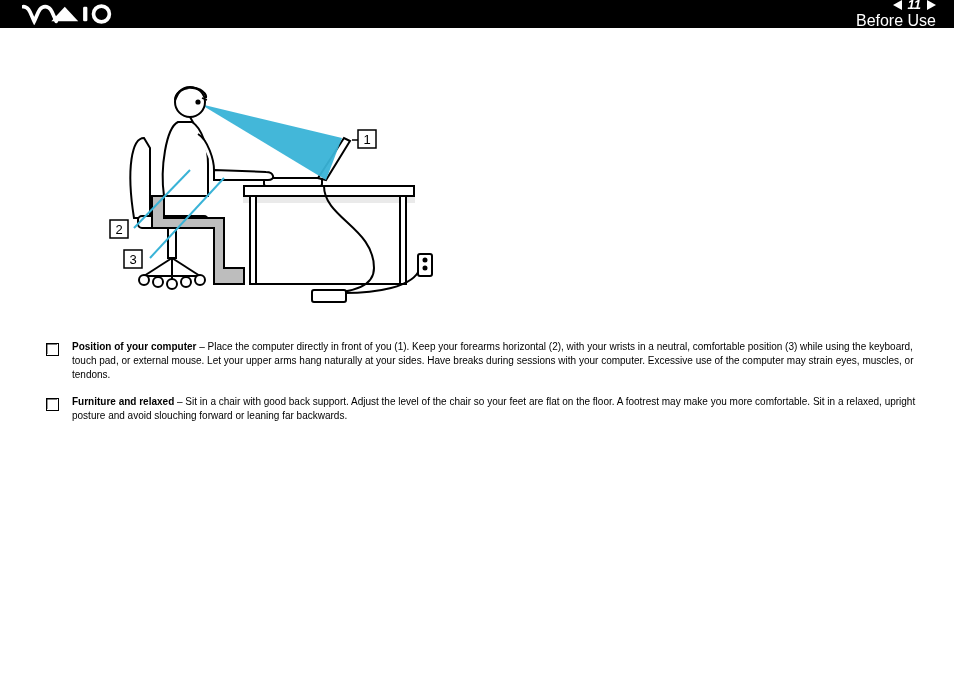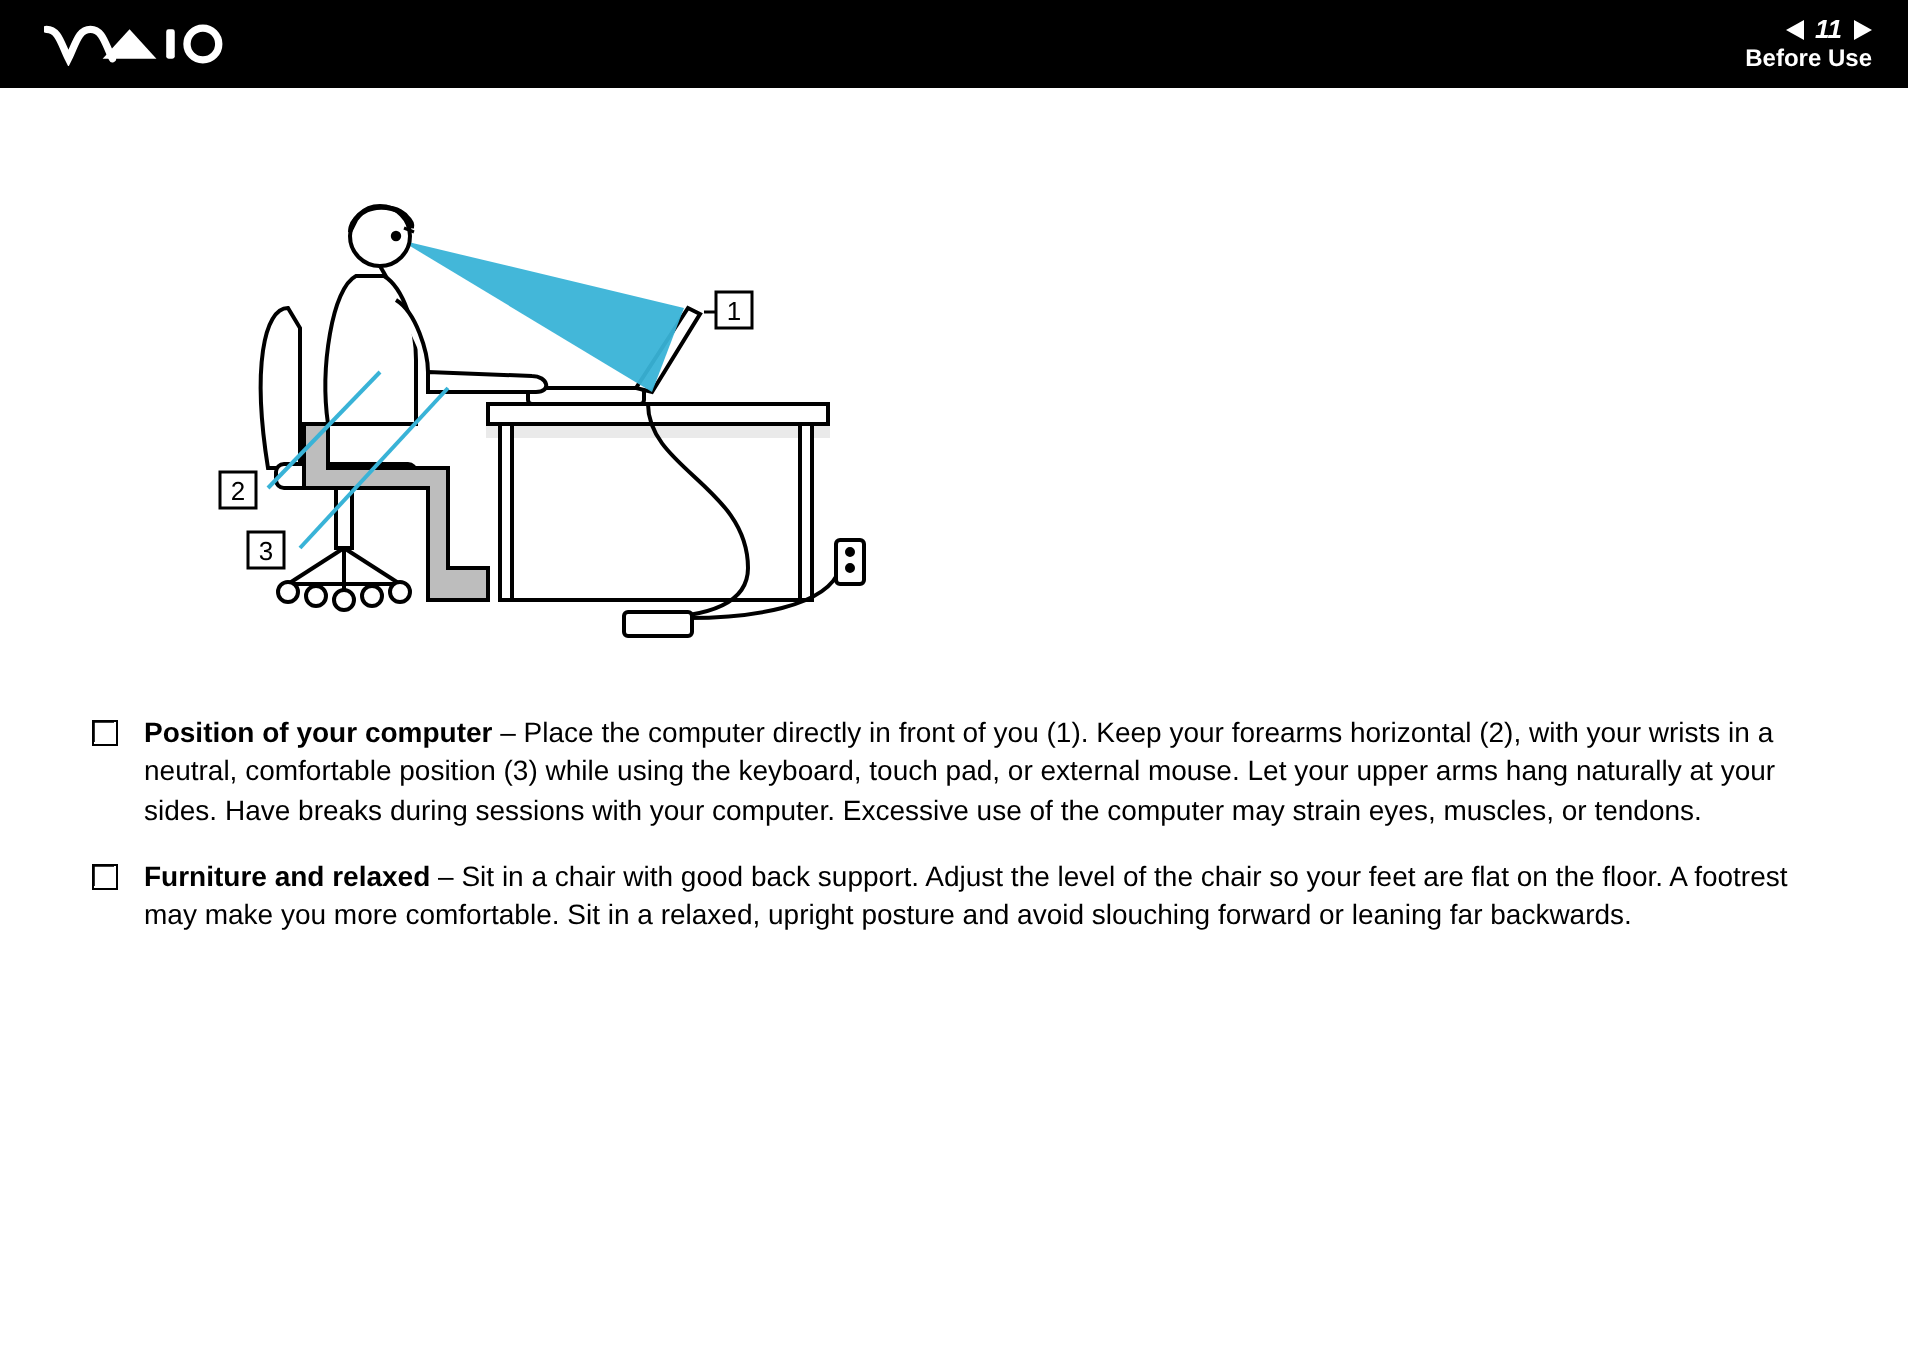--- a/index.html
+++ b/index.html
@@ -1,33 +1,33 @@
 <!DOCTYPE html>
 <html><head>
 <meta charset="utf-8">
 <style>
   * { box-sizing: border-box; margin: 0; padding: 0; }
   html, body { width: 954px; height: 674px; font-family: Arial, Helvetica, sans-serif; color: #000; }
   .page { width: 954px; height: 674px; background: #fff; display: flex; flex-direction: column; }
-  .topbar { background: #000; color: #fff; height: 44px; display: flex; align-items: center; justify-content: space-between; padding: 0 18px 0 22px; }
+  .topbar { background: #000; color: #fff; height: 28px; display: flex; align-items: center; justify-content: space-between; padding: 0 18px 0 22px; }
   .logo { display: flex; align-items: center; gap: 0; }
   .logo svg { height: 22px; width: auto; }
   .topright { text-align: right; font-size: 12px; line-height: 1.1; }
   .pagenav { display: flex; align-items: center; justify-content: flex-end; gap: 6px; font-style: italic; font-weight: bold; font-size: 13px; }
   .arrow { display:inline-block; width:0; height:0; }
   .arrow.left { border-top:5px solid transparent; border-bottom:5px solid transparent; border-right:9px solid #fff; }
   .arrow.right { border-top:5px solid transparent; border-bottom:5px solid transparent; border-left:9px solid #fff; }
-  .section-label { font-weight: bold; font-size: 12px; }
+  .section-label { font-weight: normal; font-size: 16px; }
   .content { padding: 34px 36px 0 36px; }
   h1 { font-weight: 400; font-size: 27px; margin-bottom: 12px; letter-spacing: 0.2px; }
   .intro { font-size: 14px; line-height: 1.35; margin-bottom: 10px; }
   .figure { margin: 6px 0 8px 38px; }
   .figure svg { width: 360px; height: 260px; }
   .bullets { list-style: none; padding: 0 2px 0 6px; }
-  .bullets li { position: relative; padding-left: 30px; font-size: 14px; line-height: 1.38; margin-bottom: 14px; }
+  .bullets li { position: relative; padding-left: 30px; font-size: 10px; line-height: 1.38; margin-bottom: 14px; }
   .bullets li::before { content: ""; position: absolute; left: 4px; top: 3px; width: 11px; height: 11px; border: 1.4px solid #000; background: #fff; }
   .bullets li::after { content: ""; position: absolute; left: 4px; top: 3px; width: 11px; height: 11px; box-shadow: inset 1.4px 1.4px 0 0 #000; pointer-events:none; }
   .bullet-title { font-weight: bold; }
 </style>
 </head>
 <body>
 
 <div class="page">
 
   <div class="topbar">

